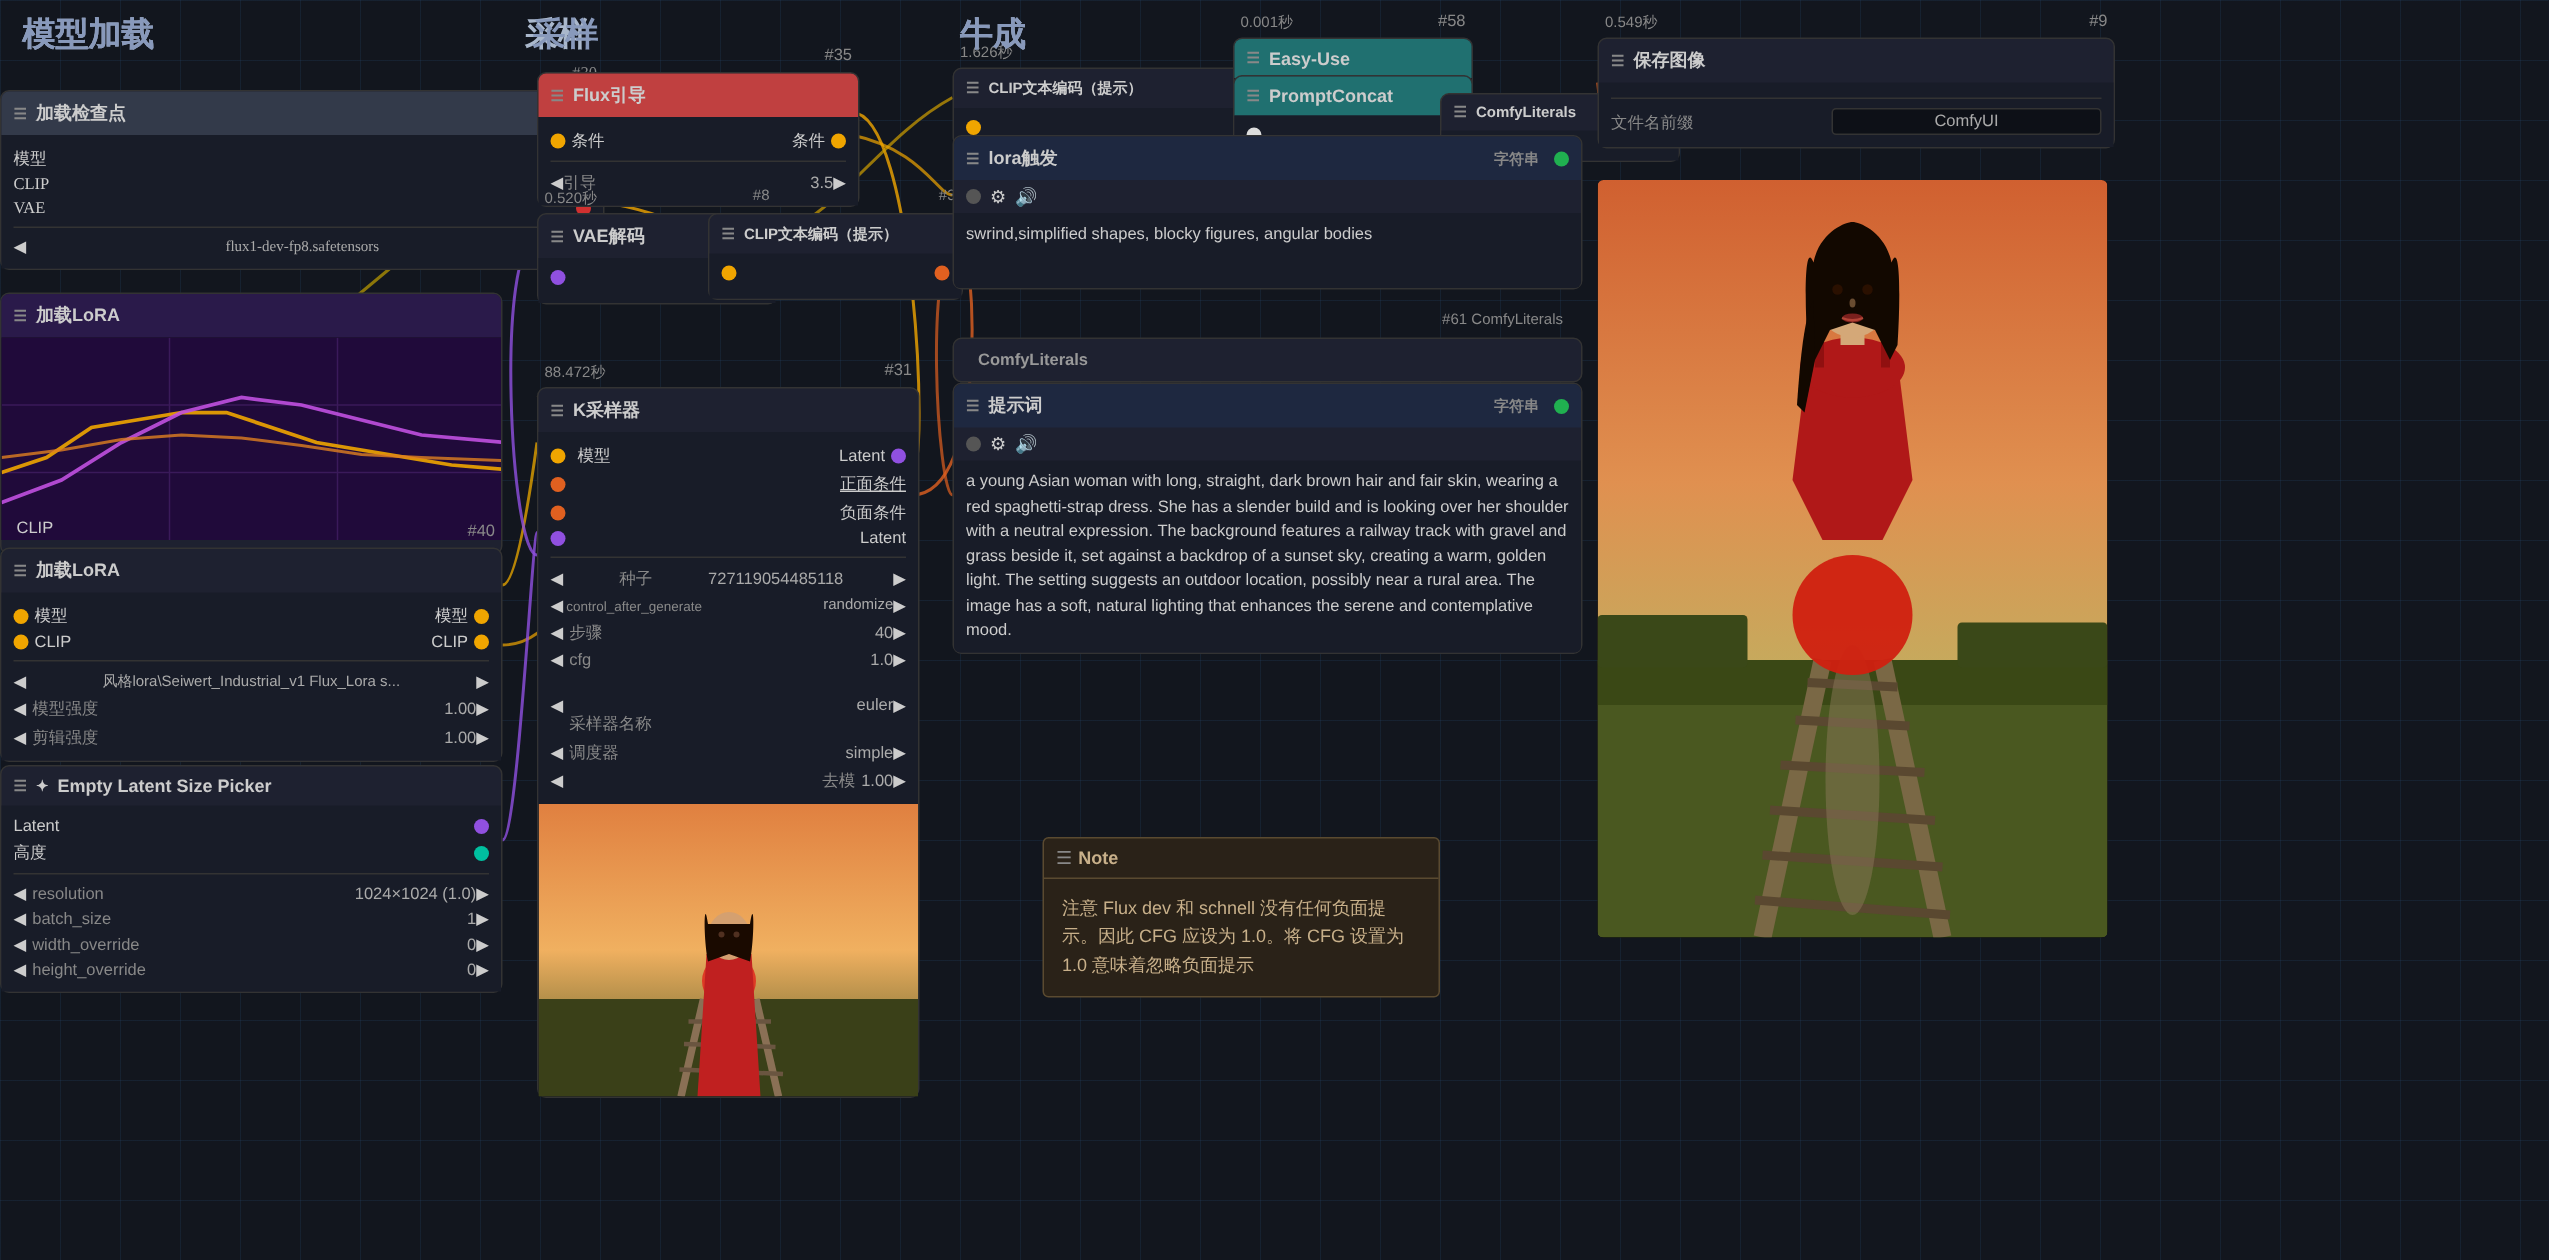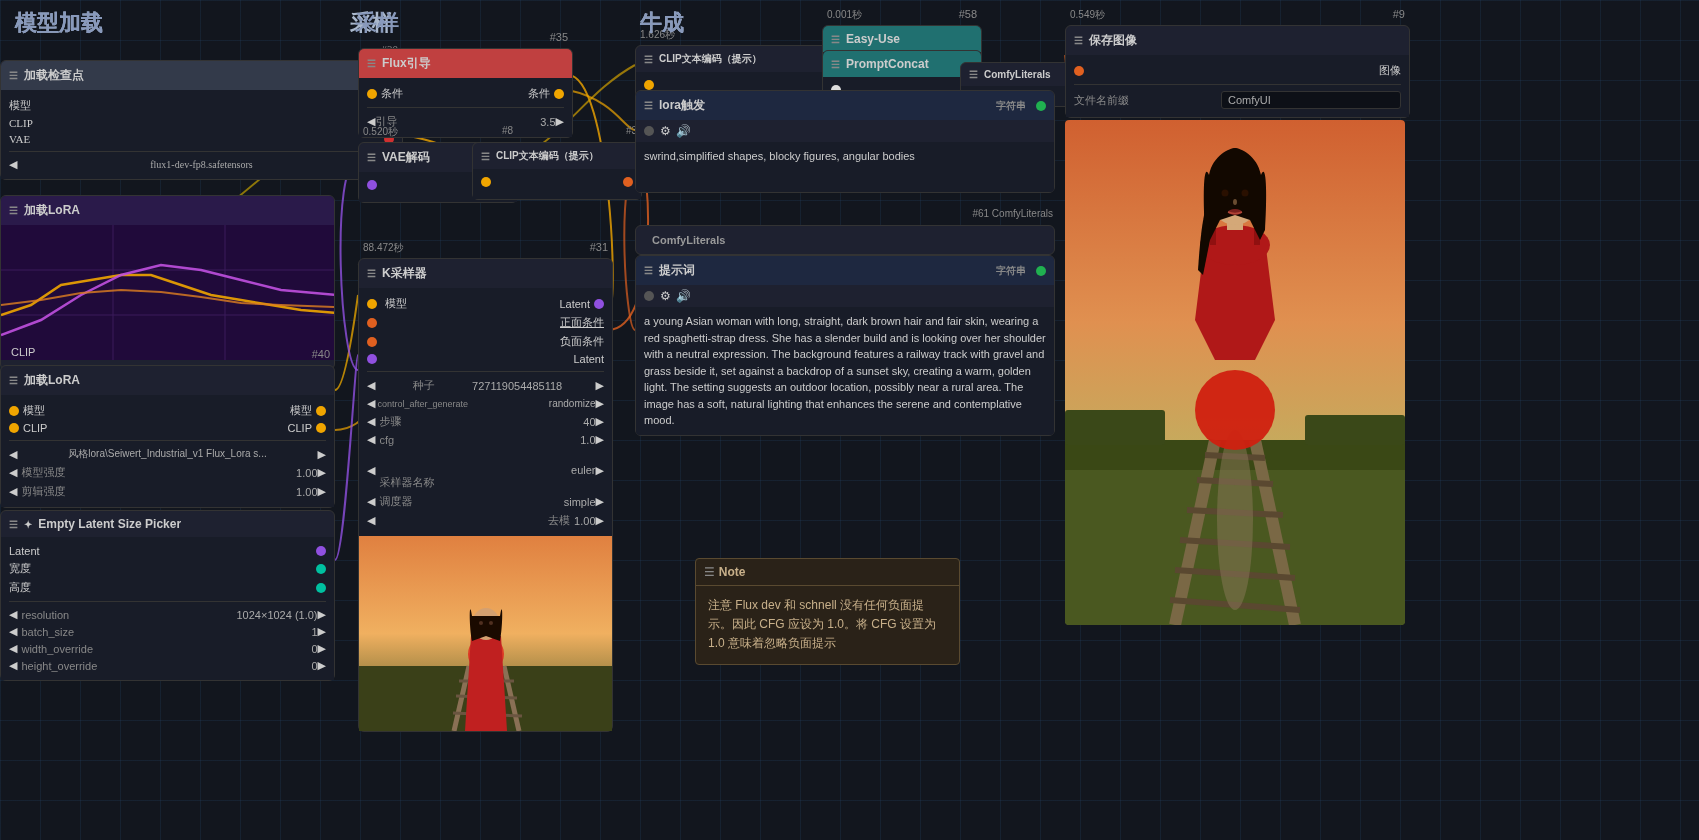--- a/index.html
+++ b/index.html
@@ -98,21 +98,21 @@
     }
 
     .field-input {
       background: #0d1017;
       border: 1px solid #333;
       border-radius: 3px;
       color: #aaa;
       padding: 2px 6px;
       font-size: 11px;
       width: 140px;
-      text-align: left;
+      text-align: center;
     }
 
     .field-input-wide {
       width: 180px;
     }
 
     
     .node-load-checkpoint {
       left: 0px;
       top: 60px;
@@ -356,24 +356,20 @@
     <span class="menu-icon">☰</span>
     <span style="font-size:10px;">✦</span>
     <span>Empty Latent Size Picker</span>
   </div>
   <div class="node-body">
     <div class="port-row">
       <span>Latent</span>
       <span class="port-dot dot-purple port-right"></span>
     </div>
     <div class="port-row">
-      <span>宽度</span>
-      <span class="port-dot dot-teal port-right"></span>
-    </div>
-    <div class="port-row">
       <span>高度</span>
       <span class="port-dot dot-teal port-right"></span>
     </div>
     <hr class="divider">
     <div class="field-row">
       <span>◀</span>
       <span style="color:#888; flex:1; padding:0 4px;">resolution</span>
       <span style="color:#aaa;margin-left:10px;">1024×1024 (1.0)</span>
       <span>▶</span>
     </div>
@@ -625,21 +621,21 @@
   </div>
   <div style="display:flex; align-items:center; padding:4px 8px; gap:6px;">
     <span style="width:10px;height:10px;border-radius:50%;background:#555;display:inline-block;"></span>
     <span>⚙</span>
     <span>🔊</span>
   </div>
   <div class="big-text-area">swrind,simplified shapes, blocky figures, angular bodies</div>
 </div>
 
 <div class="node" style="left:635px; top:225px; width:420px;">
-  <div style="position:absolute; top:-18px; right:1px; color:#888; font-size:10px;">#61 ComfyLiterals</div>
+  <div style="position:absolute; top:-18px; right:12px; color:#888; font-size:10px;">#61 ComfyLiterals</div>
   <div class="node-header">
     <span style="font-size:11px; padding:2px 8px; color:#999;">ComfyLiterals</span>
   </div>
 </div>
 
 <div class="node" style="left:635px; top:255px; width:420px;">
   <div class="node-header" style="background:#1e2840;">
     <span class="menu-icon">☰</span>
     <span>提示词</span>
     <span style="flex:1"></span>
@@ -655,24 +651,20 @@
 </div>
 
 <div class="node" style="left:1065px; top:25px; width:345px;">
   <div style="position:absolute; top:-18px; left:4px; color:#888; font-size:10px;">0.549秒</div>
   <div class="node-id">#9</div>
   <div class="node-header">
     <span class="menu-icon">☰</span>
     <span>保存图像</span>
   </div>
   <div class="node-body">
-    <div class="port-row">
-      <span class="port-dot dot-orange port-left"></span>
-      <span style="padding-left:4px;">图像</span>
-    </div>
     <hr class="divider">
     <div class="field-row">
       <span style="color:#888;">文件名前缀</span>
       <input type="text" class="field-input field-input-wide" value="ComfyUI" style="">
     </div>
   </div>
 </div>
 
 <div class="large-image-node">
   <svg width="340" height="505">

